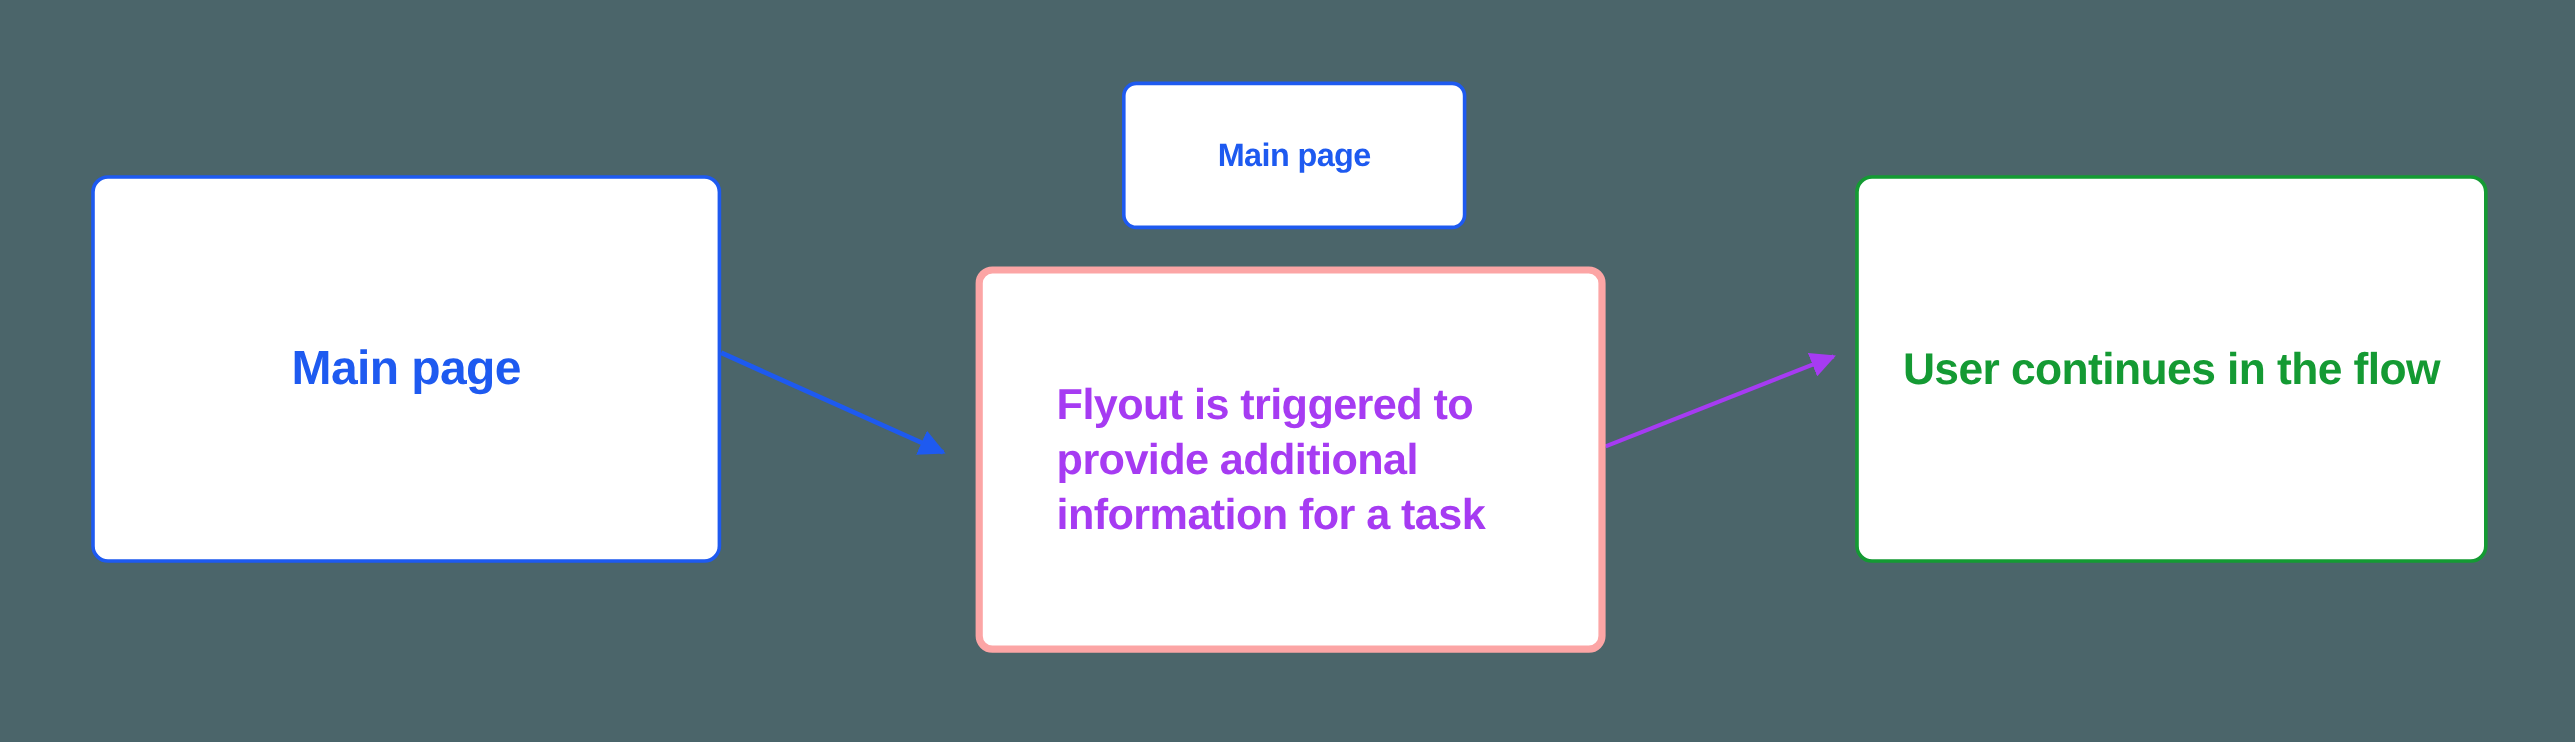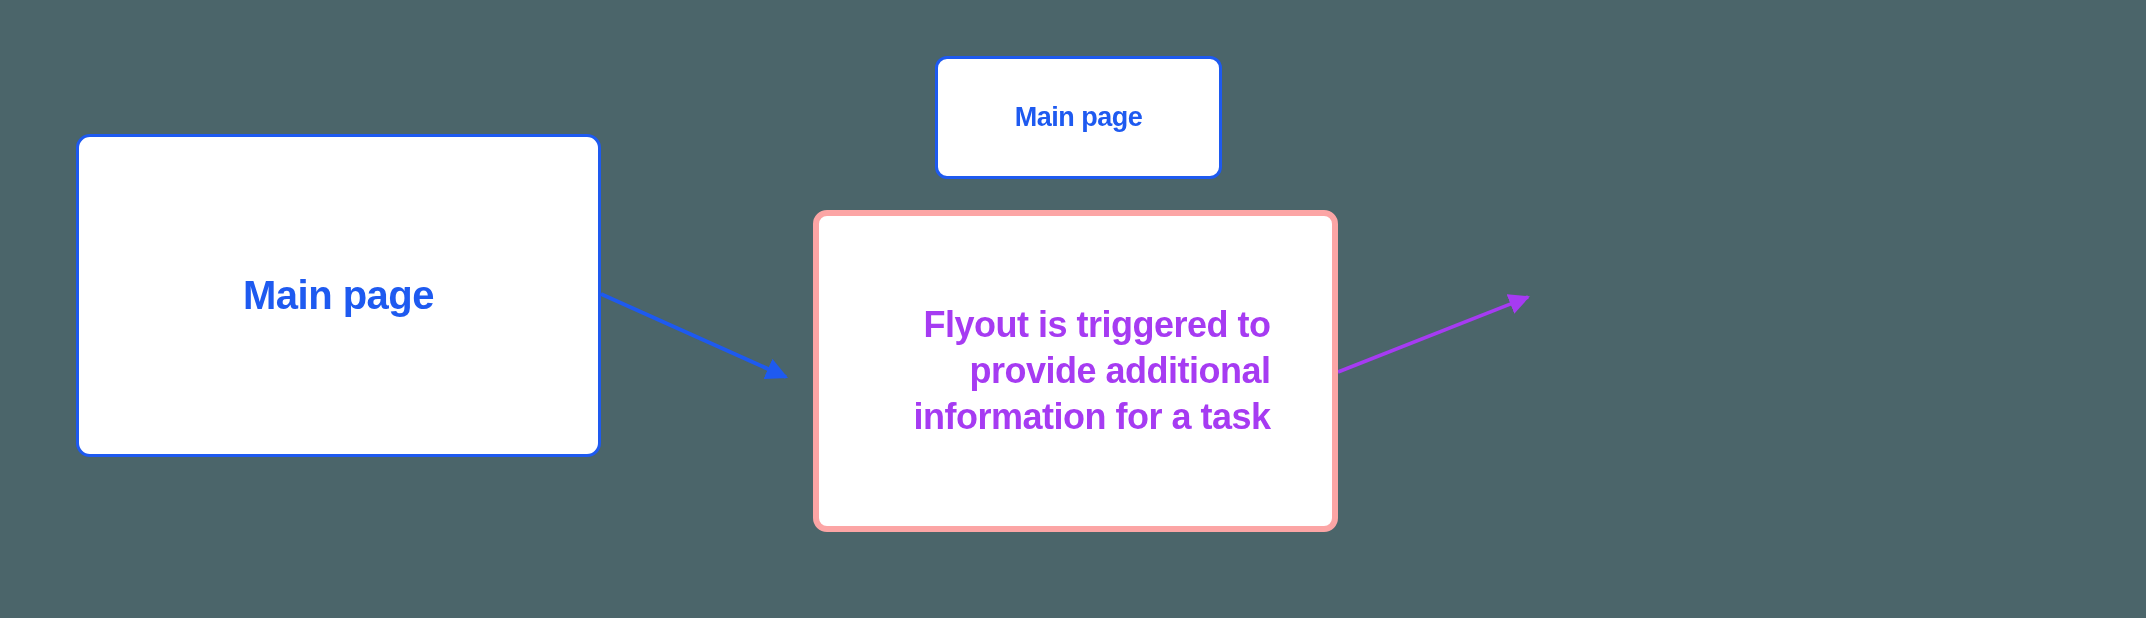--- a/index.html
+++ b/index.html
@@ -23,23 +23,24 @@
     height: 618px;
     pointer-events: none;
   }
   .node {
     position: absolute;
     box-sizing: border-box;
     background: #ffffff;
     display: flex;
     align-items: center;
     justify-content: center;
-    text-align: right;
+    text-align: left;
     font-weight: 700;
     letter-spacing: -0.5px;
+    margin-top: 12px;
   }
   .node .label {
     display: block;
   }
   .node-main-large {
     left: 76px;
     top: 134px;
     width: 525px;
     height: 323px;
     border: 3px solid #1E5AF0;
@@ -105,14 +106,17 @@
   </div>
 
   <div class="node node-main-small">
     <span class="label">Main page</span>
   </div>
 
   <div class="node node-flyout">
     <span class="label">Flyout is triggered to provide additional information for a task</span>
   </div>
 
+  <div class="node node-continue">
+    <span class="label">User continues in the flow</span>
+  </div>
 
 </div>
 
 </body></html>

